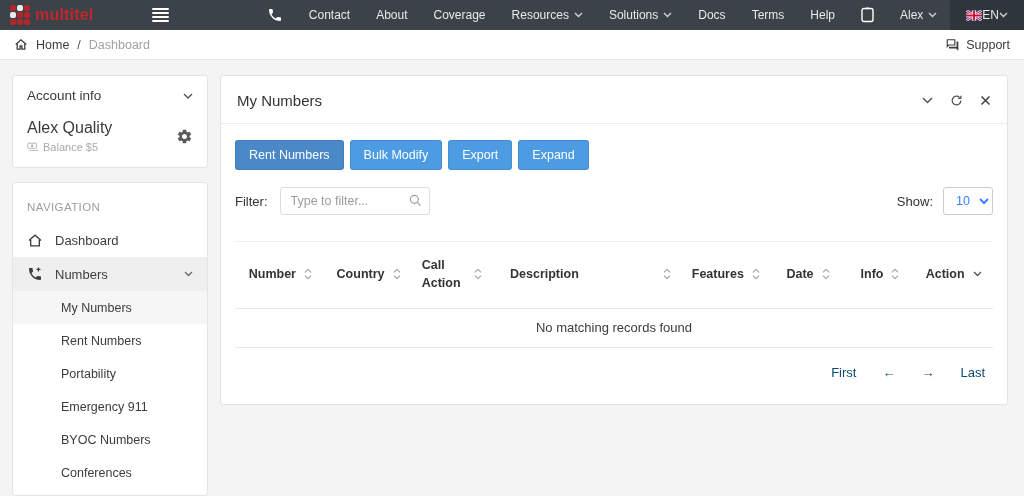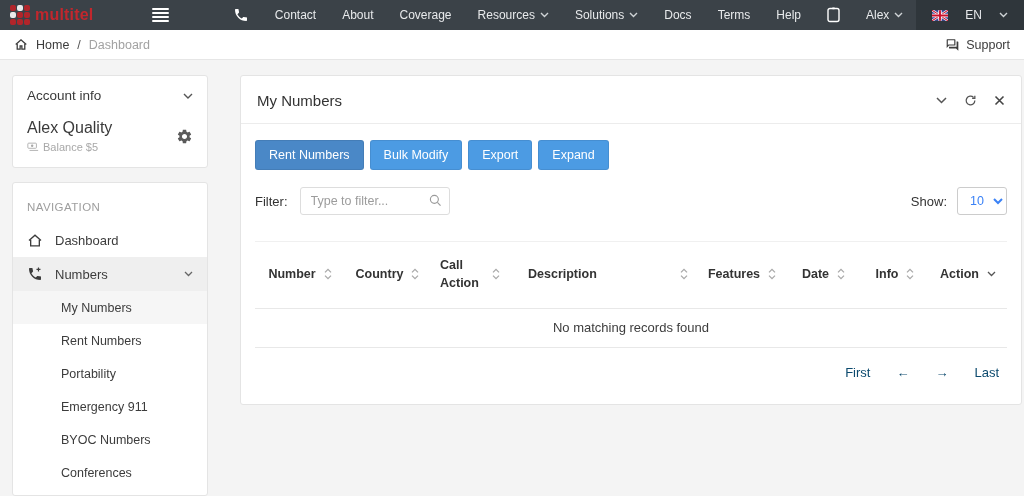--- a/index.html
+++ b/index.html
@@ -10,32 +10,32 @@
   .topbar { height:30px; background:#3b4248; display:flex; align-items:center; color:#e8eaec; font-size:12px; }
   .logo { display:flex; align-items:center; gap:5px; padding-left:10px; cursor:pointer; }
   .logo-dots { display:grid; grid-template-columns:repeat(3,6px); grid-template-rows:repeat(3,6px); gap:1px; }
   .logo-dots i { border-radius:2px; background:#b2252a; }
   .logo-dots i.lt { background:#e9e9e9; }
   .logo-text { color:#c1272d; font-weight:bold; font-size:16px; letter-spacing:.2px; }
   .hamburger { margin-left:58px; display:flex; flex-direction:column; gap:2px; cursor:pointer; }
   .hamburger i { width:17px; height:2px; background:#fff; border-radius:1px; }
   .top-nav { margin-left:auto; display:flex; align-items:center; height:100%; }
   .top-nav .tn-item { display:flex; align-items:center; gap:5px; padding:0 13px; height:100%; cursor:pointer; white-space:nowrap; }
-  .lang { background:#2f363b; height:100%; display:flex; align-items:center; gap:17px; padding:0 16px; cursor:pointer; }
+  .lang { background:#2f363b; height:100%; display:flex; align-items:center; gap:0; padding:0 16px; cursor:pointer; }
   .chev { display:inline-block; }
 
   
   .crumbbar { height:30px; background:#fff; border-bottom:1px solid #e6e6e6; display:flex; align-items:center; padding:0 14px; font-size:12.5px; }
   .crumb-home { display:flex; align-items:center; gap:8px; color:#3c3c3c; cursor:pointer; }
   .crumb-sep { margin:0 8px; color:#555; }
   .crumb-current { color:#a2a2a2; }
   .support { margin-left:auto; display:flex; align-items:center; gap:6px; color:#3c3c3c; font-size:12.5px; cursor:pointer; }
 
   
-  .content { display:flex; padding:15px 16px 0 12px; gap:32px; }
+  .content { display:flex; padding:15px 16px 0 12px; gap:12px; }
   .card { background:#fff; border:1px solid #e4e4e4; border-radius:3px; }
   .sidebar { width:196px; flex:0 0 196px; display:flex; flex-direction:column; gap:14px; }
 
   
   .acct { padding:12px 14px 14px; }
   .acct-head { display:flex; align-items:center; justify-content:space-between; font-size:13.5px; color:#3a3a3a; cursor:pointer; }
   .acct-body { margin-top:16px; display:flex; align-items:center; justify-content:space-between; }
   .acct-name { font-size:16px; color:#3a3a3a; }
   .acct-balance { margin-top:4px; display:flex; align-items:center; gap:4px; font-size:11px; color:#a8a8a8; }
   .gear { cursor:pointer; display:flex; }

